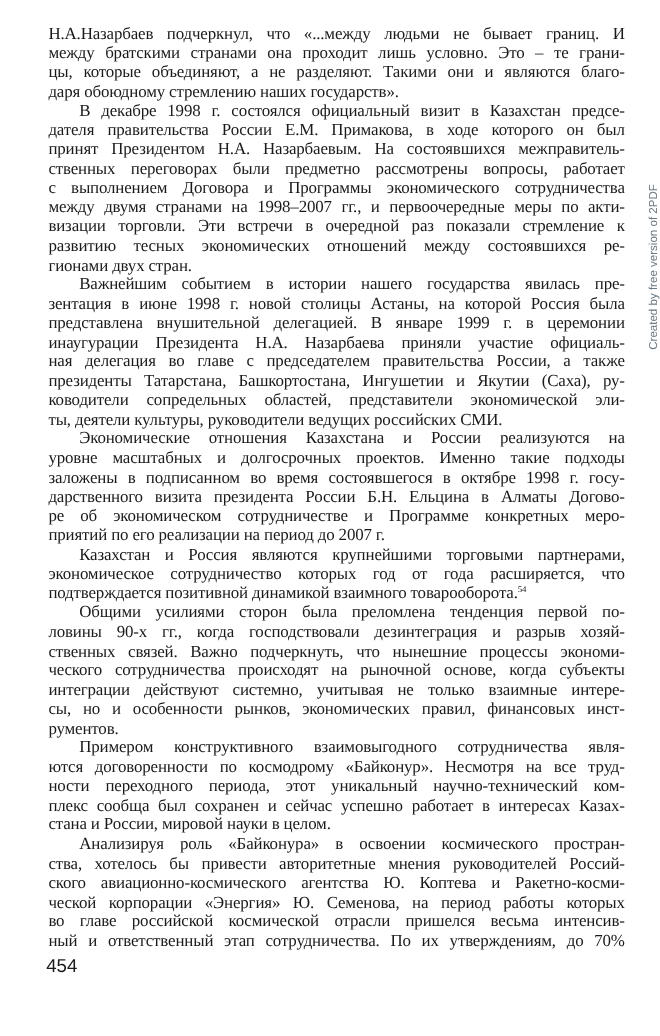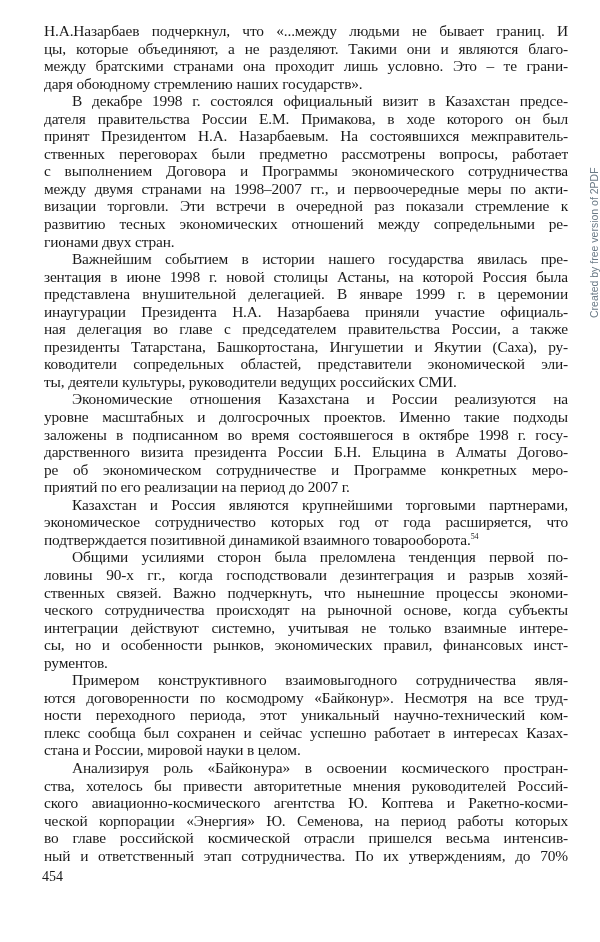--- a/index.html
+++ b/index.html
@@ -42,22 +42,22 @@
     }
     .sup {
       font-size: 8px;
       vertical-align: 6px;
       line-height: 0;
     }
     .page-number {
       position: absolute;
       left: 42px;
       top: 869px;
-      font-family: Liberation Serif, serif;
-      font-size: 14px;
+      font-family: Liberation Sans, sans-serif;
+      font-size: 17px;
       color: #1a1a1a;
     }
     .watermark {
       position: absolute;
       left: 588px;
       top: 318px;
       transform-origin: 0 0;
       transform: rotate(-90deg);
       font-family: "Liberation Sans", "DejaVu Sans", sans-serif;
       font-size: 10.5px;
@@ -65,34 +65,34 @@
       white-space: nowrap;
     }
   </style>
 </head>
 <body>
 
 <div class="page">
 
   <div>
     <span class="line">Н.А.Назарбаев подчеркнул, что «...между людьми не бывает границ. И</span>
+    <span class="line">между братскими странами она проходит лишь условно. Это – те грани-</span>
     <span class="line">цы, которые объединяют, а не разделяют. Такими они и являются благо-</span>
-    <span class="line">между братскими странами она проходит лишь условно. Это – те грани-</span>
     <span class="line last">даря обоюдному стремлению наших государств».</span>
   </div>
 
   <div>
     <span class="line indent">В декабре 1998 г. состоялся официальный визит в Казахстан предсе-</span>
     <span class="line">дателя правительства России Е.М. Примакова, в ходе которого он был</span>
     <span class="line">принят Президентом Н.А. Назарбаевым. На состоявшихся межправитель-</span>
     <span class="line">ственных переговорах были предметно рассмотрены вопросы, работает</span>
     <span class="line">с выполнением Договора и Программы экономического сотрудничества</span>
     <span class="line">между двумя странами на 1998–2007 гг., и первоочередные меры по акти-</span>
     <span class="line">визации торговли. Эти встречи в очередной раз показали стремление к</span>
-    <span class="line">развитию тесных экономических отношений между сопредельными ре-</span>
+    <span class="line">развитию тесных экономических отношений между состоявшихся ре-</span>
     <span class="line last">гионами двух стран.</span>
   </div>
 
   <div>
     <span class="line indent">Важнейшим событием в истории нашего государства явилась пре-</span>
     <span class="line">зентация в июне 1998 г. новой столицы Астаны, на которой Россия была</span>
     <span class="line">представлена внушительной делегацией. В январе 1999 г. в церемонии</span>
     <span class="line">инаугурации Президента Н.А. Назарбаева приняли участие официаль-</span>
     <span class="line">ная делегация во главе с председателем правительства России, а также</span>
     <span class="line">президенты Татарстана, Башкортостана, Ингушетии и Якутии (Саха), ру-</span>

